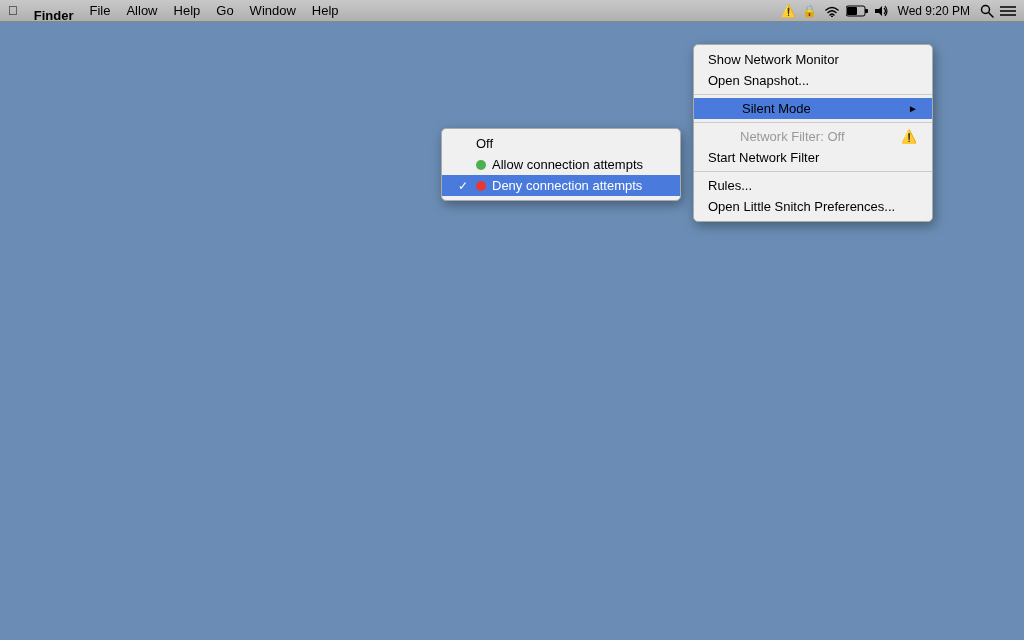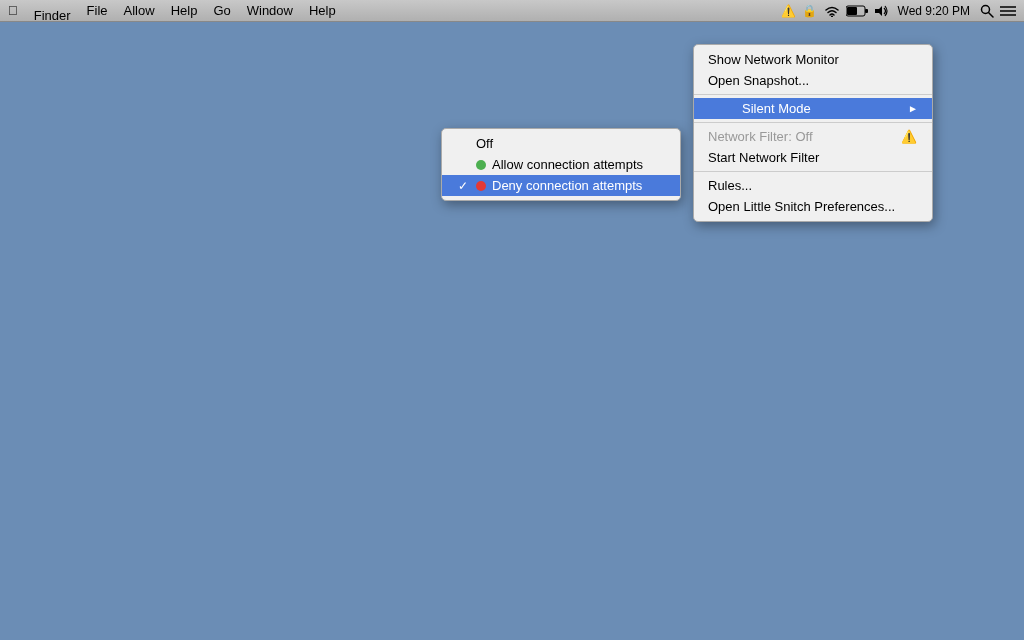--- a/index.html
+++ b/index.html
@@ -41,21 +41,21 @@
       font-size: 13px;
       font-weight: 400;
       color: #000;
       height: 100%;
       display: flex;
       align-items: center;
       cursor: default;
     }
 
     .menubar-item.app-name {
-      font-weight: 400;
+      font-weight: 700;
       margin-top: 9px;
     }
 
     .menubar-right {
       margin-left: auto;
       display: flex;
       align-items: center;
       height: 100%;
       gap: 6px;
       padding-right: 8px;
@@ -158,26 +158,27 @@
       color: #000;
       display: flex;
       align-items: center;
       justify-content: space-between;
       cursor: default;
       white-space: nowrap;
     }
 
     .menu-main .menu-item.highlighted {
       background: #4a7adb;
-      color: #ffffff;
+      color: #000000;
       padding-left: 48px;
     }
 
     .menu-main .menu-item.disabled {
       color: #999;
+      margin-left: 32px;
     }
 
     .menu-item-label {
       display: flex;
       align-items: center;
       gap: 6px;
     }
 
     .submenu-arrow {
       font-size: 10px;

